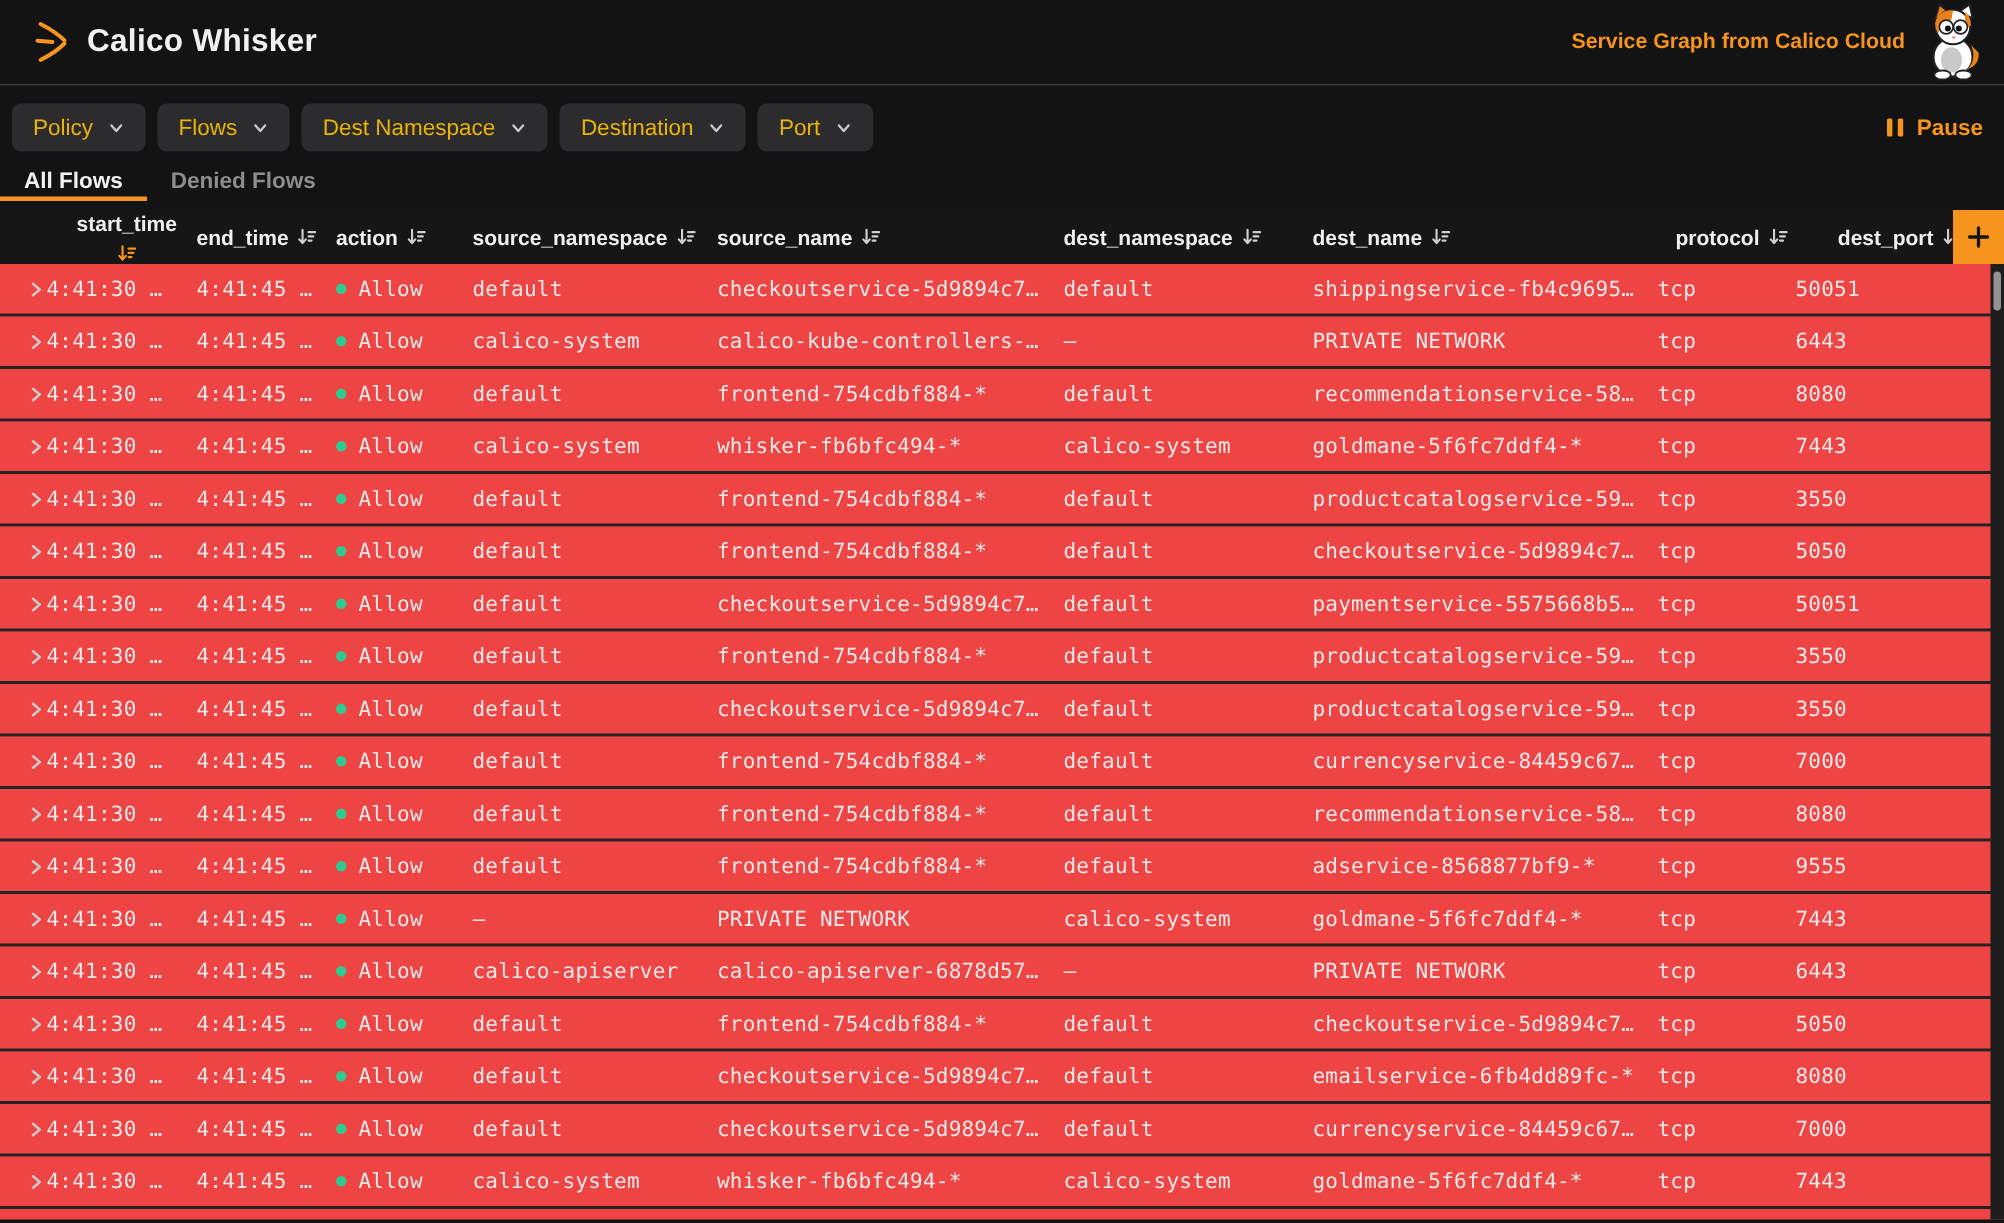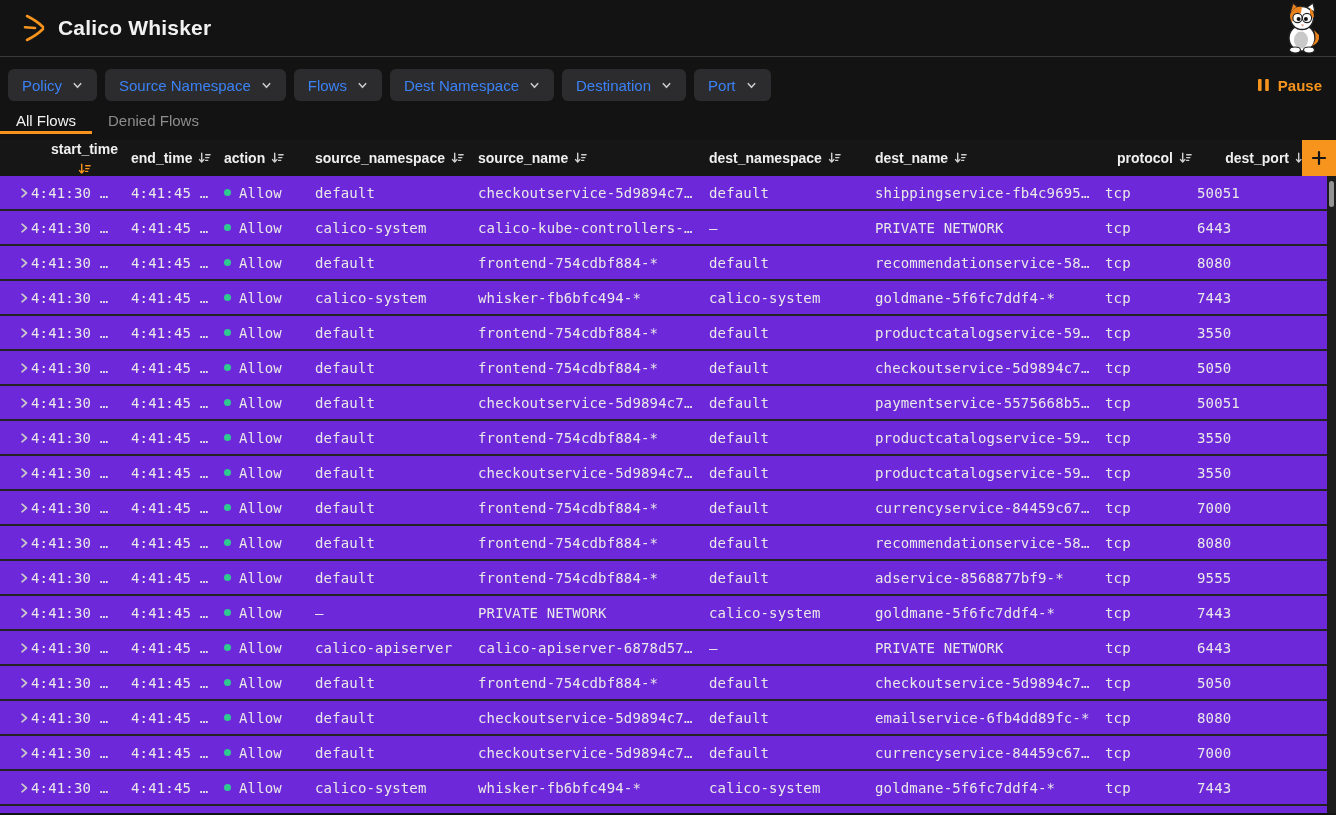--- a/index.html
+++ b/index.html
@@ -5,57 +5,58 @@
   * { margin:0; padding:0; box-sizing:border-box; }
   html,body { width:1336px; height:815px; overflow:hidden; background:#131314; font-family:"Liberation Sans",sans-serif; }
   .topbar { height:57px; display:flex; align-items:center; padding:0 10px 0 22px; background:#131314; border-bottom:1px solid #3a3a3a; }
   .logo { margin-right:9px; display:block; }
   .title { font-size:21px; font-weight:700; color:#f1f1f1; letter-spacing:.2px; }
   .spacer { flex:1; }
   .tagline { text-align:right; font-size:14.2px; line-height:21px; margin-right:10px; }
   .tagline .l1 { color:#d6d6d6; }
   .tagline .l2 { color:#F7941D; font-weight:700; }
   .filterbar { position:relative; display:flex; gap:8px; padding:12px 8px 0 8px; height:44px; }
-  .fbtn { height:32px; padding:0 14px; background:#2c2c2e; border:none; border-radius:6px; color:#3b82f6; font-size:15px; font-family:inherit; display:inline-flex; align-items:center; gap:10px; }
+  .fbtn { height:32px; padding:0 14px; background:#2c2c2e; border:none; border-radius:6px; color:#eab308; font-size:15px; font-family:inherit; display:inline-flex; align-items:center; gap:10px; }
   .pause { position:absolute; right:14px; top:12px; height:32px; display:flex; align-items:center; gap:8px; color:#F7941D; font-weight:700; font-size:15px; background:none; border:none; font-family:inherit; }
   .tabs { margin-top:5px; display:flex; }
-  .tab { padding:6px 16px 2px 16px; font-size:15px; font-weight:400; color:#8d8d8d; border:none; border-bottom:3px solid transparent; background:none; font-family:inherit; }
+  .tab { padding:6px 16px 2px 16px; font-size:15px; font-weight:700; color:#8d8d8d; border:none; border-bottom:3px solid transparent; background:none; font-family:inherit; }
   .tab.active { color:#f2f2f2; border-bottom-color:#F7941D; }
   .tablewrap { margin-top:6px; position:relative; height:673px; }
   .grid-cols { display:grid; grid-template-columns:9px 100px 93px 91px 163px 231px 166px 230px 92px 1fr; padding-left:22px; align-items:center; }
   .thead { height:36px; background:#161616; color:#efefef; font-weight:700; font-size:14px; position:relative; }
   .th { display:flex; align-items:center; gap:6px; white-space:nowrap; }
   .th .sorticon { color:#cfcfcf; display:inline-flex; }
   .th.sorted .sorticon { color:#F7941D; }
   .th.right { justify-content:flex-end; }
   .th.c1 { padding-left:7px;flex-direction:column; }
   .th.c8 { padding-right:5px; }
   .th.c9 { padding-right:28px; }
   .rows { height:637px; overflow:hidden; }
-  .row { height:35px; border-bottom:2px solid #232323; background:#6d28d9; color:#e9e9e9; font-family:"DejaVu Sans Mono",monospace; font-size:14px; letter-spacing:.15px; white-space:nowrap; }
+  .row { height:35px; border-bottom:2px solid #232323; background:#ef4444; color:#e9e9e9; font-family:"DejaVu Sans Mono",monospace; font-size:14px; letter-spacing:.15px; white-space:nowrap; }
   .cell { overflow:hidden; }
   .chev { display:flex; align-items:center; margin-left:-3px; width:11px; }
   .action { display:flex; align-items:center; gap:8px; }
   .dot { width:7px; height:7px; border-radius:50%; background:#2FCA8F; display:inline-block; }
   .addcol { position:absolute; right:0; top:0; width:34px; height:36px; background:#F7941D; border:none; display:flex; align-items:center; justify-content:center; }
   .sbgutter { position:absolute; right:0; top:36px; width:9px; height:637px; background:#1d1d1d; }
   .sbthumb { position:absolute; right:2px; top:5px; width:5px; height:26px; border-radius:2.5px; background:#939393; }
 </style>
 </head>
 <body>
 
 <div class="topbar">
   <svg class="logo" width="27" height="30" viewBox="0 0 27 30" fill="none">
     <path d="M5 3 C 11 6, 17 10, 21 14" stroke="#F7941D" stroke-width="2.6" stroke-linecap="round"></path>
     <path d="M3 14.2 L 13 15" stroke="#F7941D" stroke-width="2.6" stroke-linecap="round"></path>
     <path d="M5 27 C 11 24, 17 20, 21 16" stroke="#F7941D" stroke-width="2.6" stroke-linecap="round"></path>
   </svg>
   <div class="title">Calico Whisker</div>
   <div class="spacer"></div>
   <div class="tagline">
+    <div class="l2">Service Graph from Calico Cloud</div>
   </div>
   <svg width="46" height="52" viewBox="0 0 46 52">
     <ellipse cx="22" cy="36" rx="13" ry="13" fill="#ffffff" stroke="#222" stroke-width="1.4"></ellipse>
     <path d="M34 28 q4 9 -2 16 q8 -3 7 -11 z" fill="#e8821e"></path>
     <ellipse cx="21" cy="38" rx="7" ry="8.5" fill="#c9c9c9"></ellipse>
     <ellipse cx="15" cy="48" rx="5.5" ry="3" fill="#ffffff" stroke="#222" stroke-width="1.2"></ellipse>
     <ellipse cx="29" cy="48" rx="5.5" ry="3" fill="#ffffff" stroke="#222" stroke-width="1.2"></ellipse>
     <path d="M10 11 L13 1 L20 7 z" fill="#e8821e" stroke="#222" stroke-width="1.2"></path>
     <path d="M26 6 L33 1 L35 10 z" fill="#ffffff" stroke="#222" stroke-width="1.2"></path>
     <circle cx="22" cy="16" r="11.5" fill="#ffffff" stroke="#222" stroke-width="1.4"></circle>
@@ -70,26 +71,20 @@
 </div>
 
 <div class="filterbar">
     <button class="fbtn">
       <span>Policy</span>
       <svg width="11" height="11" viewBox="0 0 12 12" fill="none">
         <path d="M2.5 4 L6 8 L9.5 4" stroke="#c9c9c9" stroke-width="1.7" stroke-linecap="round" stroke-linejoin="round"></path>
       </svg>
     </button>
     <button class="fbtn">
-      <span>Source Namespace</span>
-      <svg width="11" height="11" viewBox="0 0 12 12" fill="none">
-        <path d="M2.5 4 L6 8 L9.5 4" stroke="#c9c9c9" stroke-width="1.7" stroke-linecap="round" stroke-linejoin="round"></path>
-      </svg>
-    </button>
-    <button class="fbtn">
       <span>Flows</span>
       <svg width="11" height="11" viewBox="0 0 12 12" fill="none">
         <path d="M2.5 4 L6 8 L9.5 4" stroke="#c9c9c9" stroke-width="1.7" stroke-linecap="round" stroke-linejoin="round"></path>
       </svg>
     </button>
     <button class="fbtn">
       <span>Dest Namespace</span>
       <svg width="11" height="11" viewBox="0 0 12 12" fill="none">
         <path d="M2.5 4 L6 8 L9.5 4" stroke="#c9c9c9" stroke-width="1.7" stroke-linecap="round" stroke-linejoin="round"></path>
       </svg>

